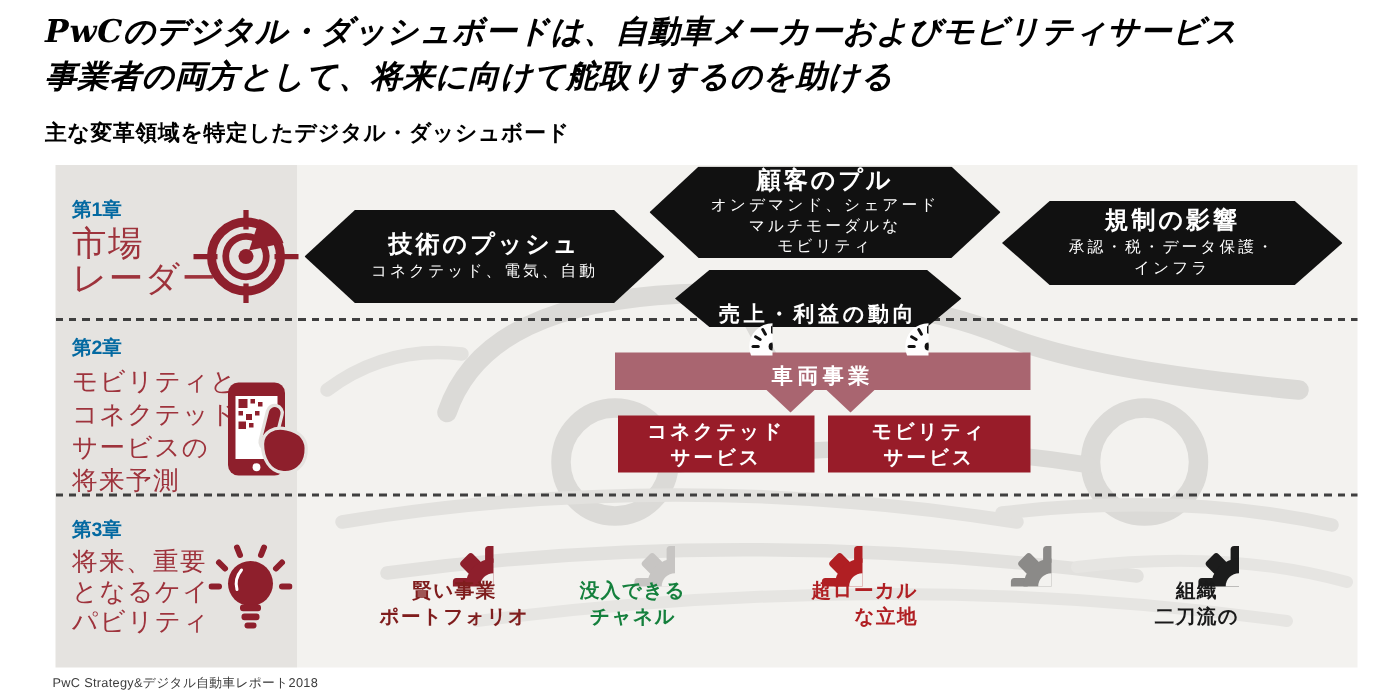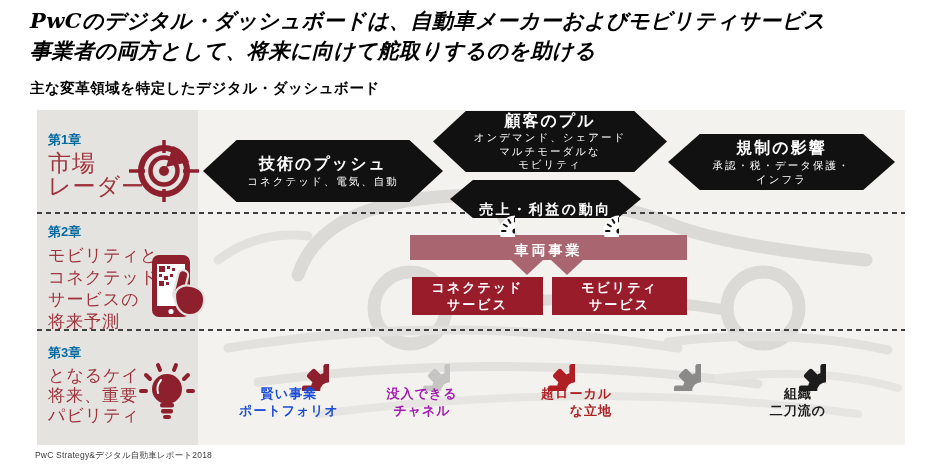--- a/index.html
+++ b/index.html
@@ -74,22 +74,22 @@
   .down-arrow{position:absolute;top:150px;width:0;height:0;z-index:2;
     border-left:16px solid transparent;border-right:16px solid transparent;
     border-top:15px solid #a96570;}
   .down-arrow.a1{left:313px}.down-arrow.a2{left:353px}
   
   .gear-svg{position:absolute;top:225px;z-index:2;}
   .gear-svg.p0{left:75px}.gear-svg.p1{left:196px}.gear-svg.p2{left:321px}
   .gear-svg.p3{left:447px}.gear-svg.p4{left:572px}
   .cap-label{position:absolute;top:276px;width:130px;text-align:center;z-index:2;
     font-size:13px;font-weight:bold;line-height:16.5px;letter-spacing:1px;}
-  .cap-label.p0{left:26px;color:#1d4ed8;}
-  .cap-label.p1{left:159px;color:#a21caf;}
+  .cap-label.p0{left:40px;color:#7f1d1d;}
+  .cap-label.p1{left:159px;color:#15803d;}
   .cap-label.p2{left:284px;color:#b01f23;text-align:right;}
   .cap-label.p3{left:410px;color:#1a1a1a;}
   .cap-label.p4{left:535px;color:#1a1a1a;}
 </style>
 </head>
 <body>
 
 <svg width="0" height="0" style="position:absolute">
   <defs>
     <symbol id="gear" viewBox="-30 -30 60 60">
@@ -240,22 +240,22 @@
     </div>
     <div class="chapter ch2">
       <div class="num">第2章</div>
       <div class="line">モビリティと</div>
       <div class="line">コネクテッド</div>
       <div class="line">サービスの</div>
       <div class="line">将来予測</div>
     </div>
     <div class="chapter ch3">
       <div class="num">第3章</div>
+      <div class="line">将来、重要</div>
       <div class="line">となるケイ</div>
-      <div class="line">将来、重要</div>
       <div class="line">パビリティ</div>
     </div>
 
     <svg class="side-icon icon-radar" width="72" height="64" viewBox="-36 -32 72 64">
       <g fill="none" stroke="#8e1f2c">
         <circle r="23" stroke-width="6"></circle>
         <circle r="13.5" stroke-width="4.5"></circle>
       </g>
       <circle r="5" fill="#8e1f2c"></circle>
       <g stroke="#8e1f2c" stroke-width="3.5">

